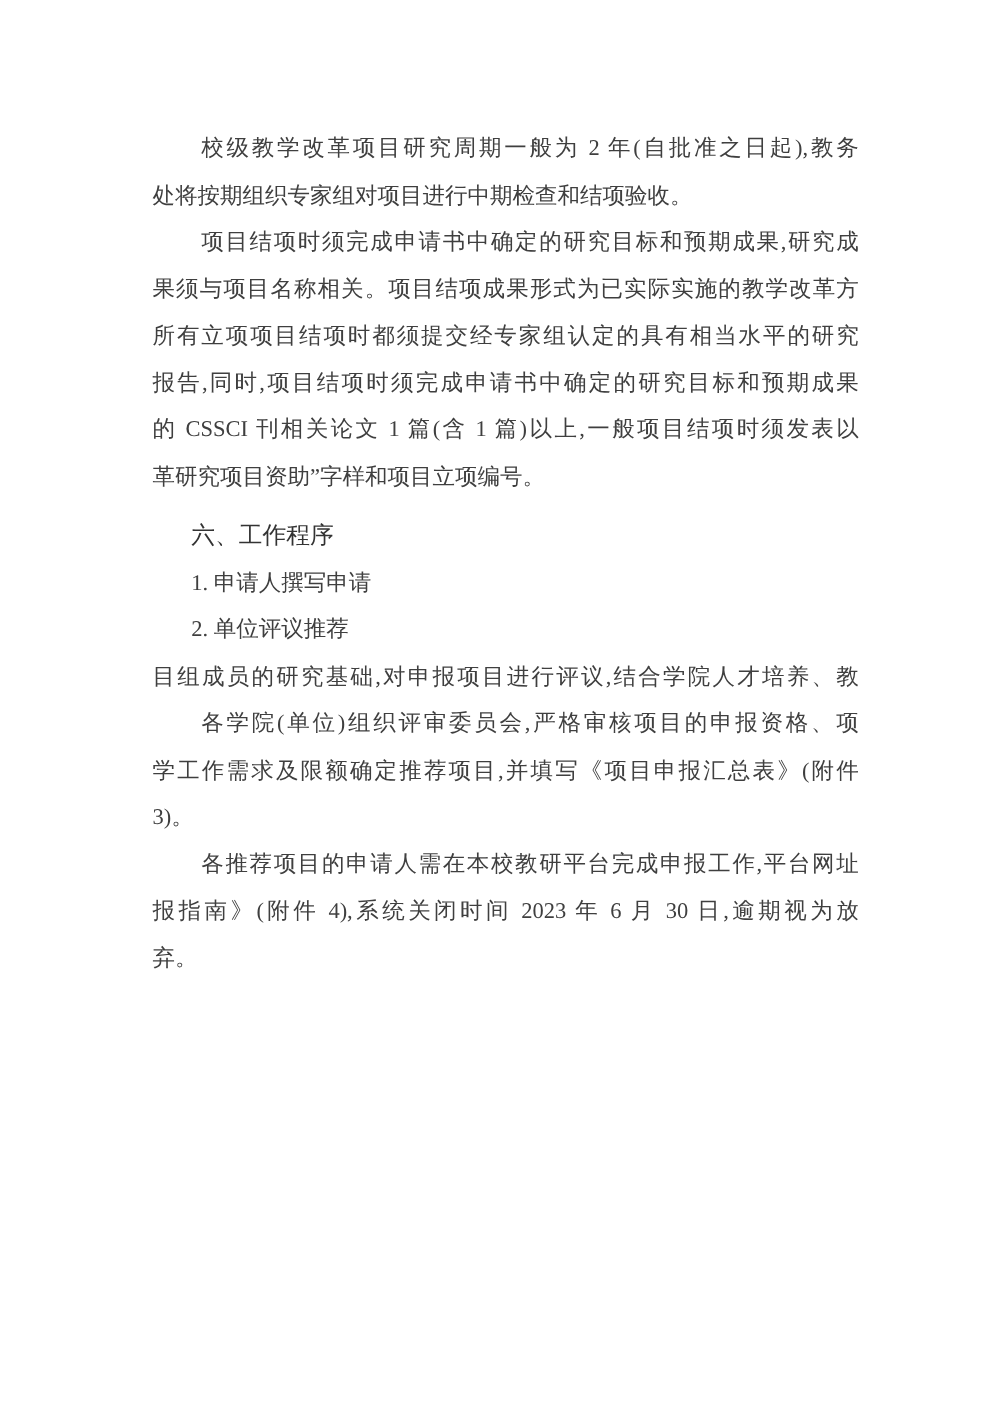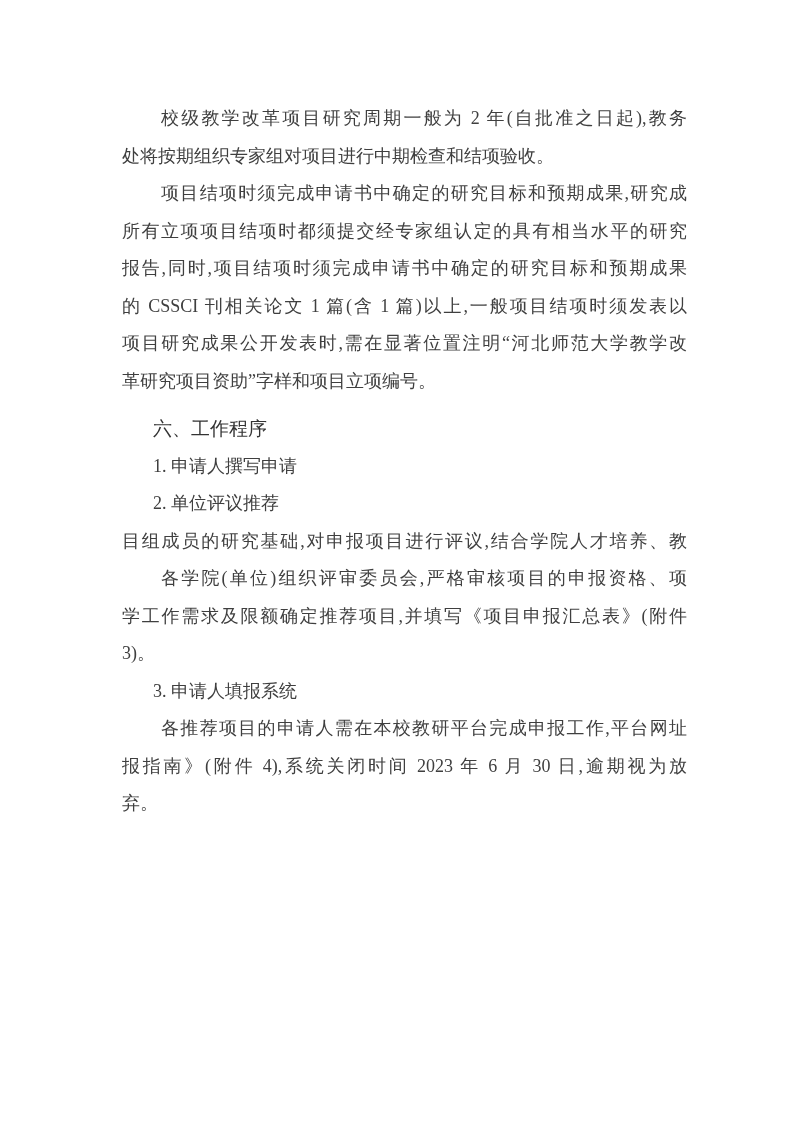--- a/index.html
+++ b/index.html
@@ -44,30 +44,29 @@
   }
 </style>
 </head>
 <body>
 
 <div class="page">
   <div class="content" id="doc-body" style="color: rgb(63, 63, 63);">
       <div class="line indent-para fill">校级教学改革项目研究周期一般为 2 年(自批准之日起),教务</div>
       <div class="line indent-none">处将按期组织专家组对项目进行中期检查和结项验收。</div>
       <div class="line indent-para fill">项目结项时须完成申请书中确定的研究目标和预期成果,研究成</div>
+      <div class="line indent-none fill">果须与项目名称相关。项目结项成果形式为已实际实施的教学改革方</div>
       <div class="line indent-none fill">所有立项项目结项时都须提交经专家组认定的具有相当水平的研究</div>
       <div class="line indent-none fill">报告,同时,项目结项时须完成申请书中确定的研究目标和预期成果</div>
       <div class="line indent-none fill">的 CSSCI 刊相关论文 1 篇(含 1 篇)以上,一般项目结项时须发表以</div>
-      <div class="line indent-none fill">项目研究成果公开发表时,需在显著位置注明“河北师范大学教学改</div>
       <div class="line indent-none">革研究项目资助”字样和项目立项编号。</div>
       <div class="line indent-item heading">六、工作程序</div>
       <div class="line indent-item">1. 申请人撰写申请</div>
       <div class="line indent-item">2. 单位评议推荐</div>
       <div class="line indent-none fill">目组成员的研究基础,对申报项目进行评议,结合学院人才培养、教</div>
       <div class="line indent-para fill">各学院(单位)组织评审委员会,严格审核项目的申报资格、项</div>
       <div class="line indent-none fill">学工作需求及限额确定推荐项目,并填写《项目申报汇总表》(附件</div>
       <div class="line indent-none">3)。</div>
-      <div class="line indent-item">3. 申请人填报系统</div>
       <div class="line indent-para fill">各推荐项目的申请人需在本校教研平台完成申报工作,平台网址</div>
       <div class="line indent-none fill">报指南》(附件 4),系统关闭时间 2023 年 6 月 30 日,逾期视为放</div>
       <div class="line indent-none">弃。</div>
     </div>
 </div>
 
 </body></html>

